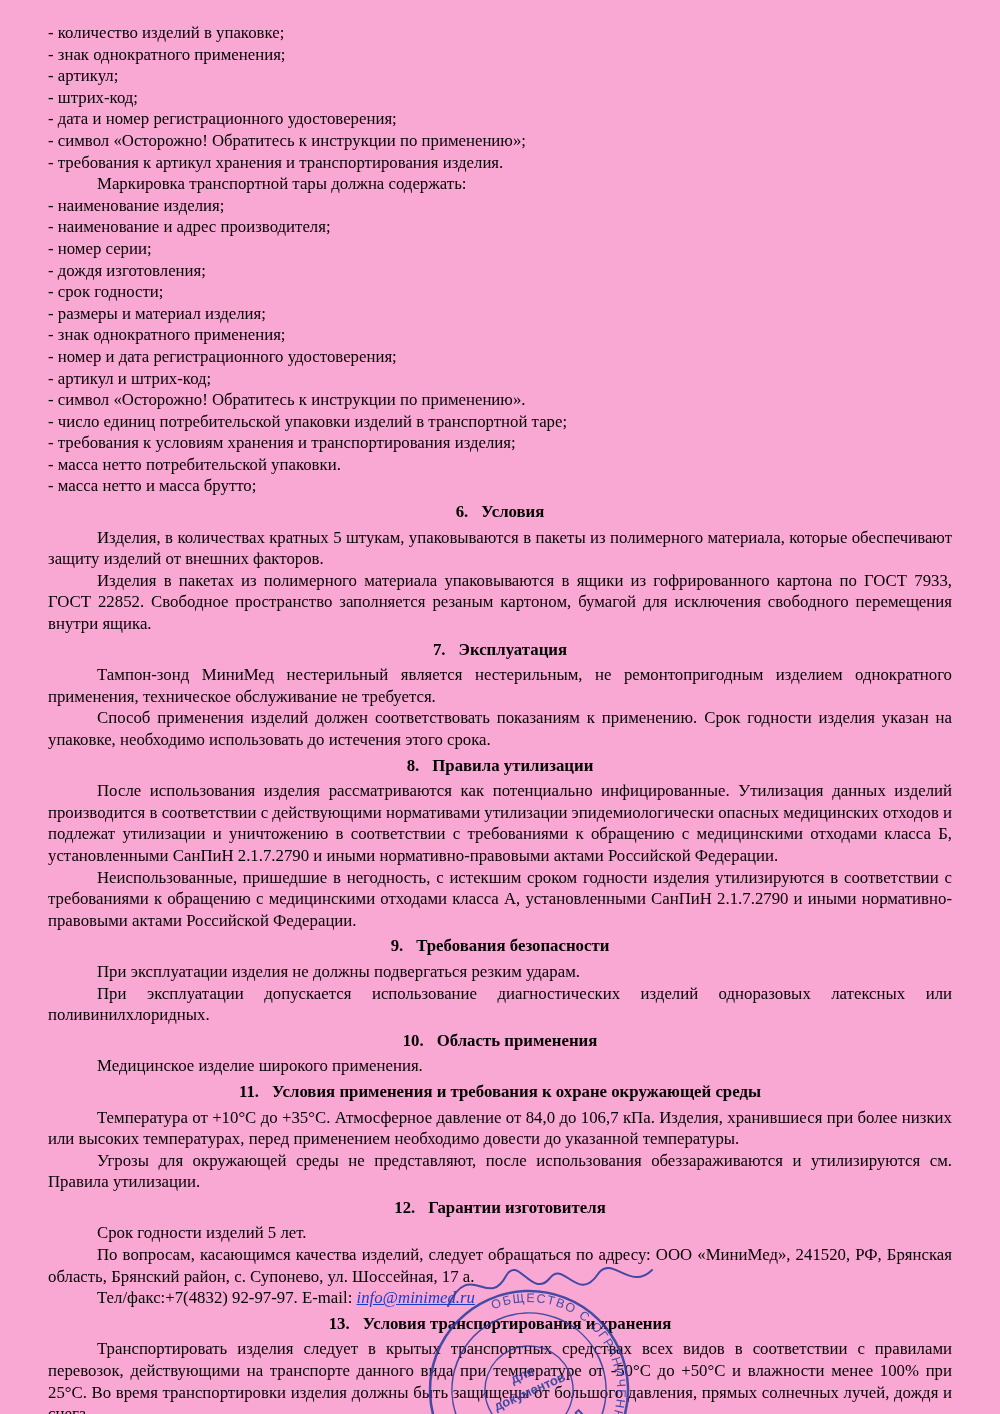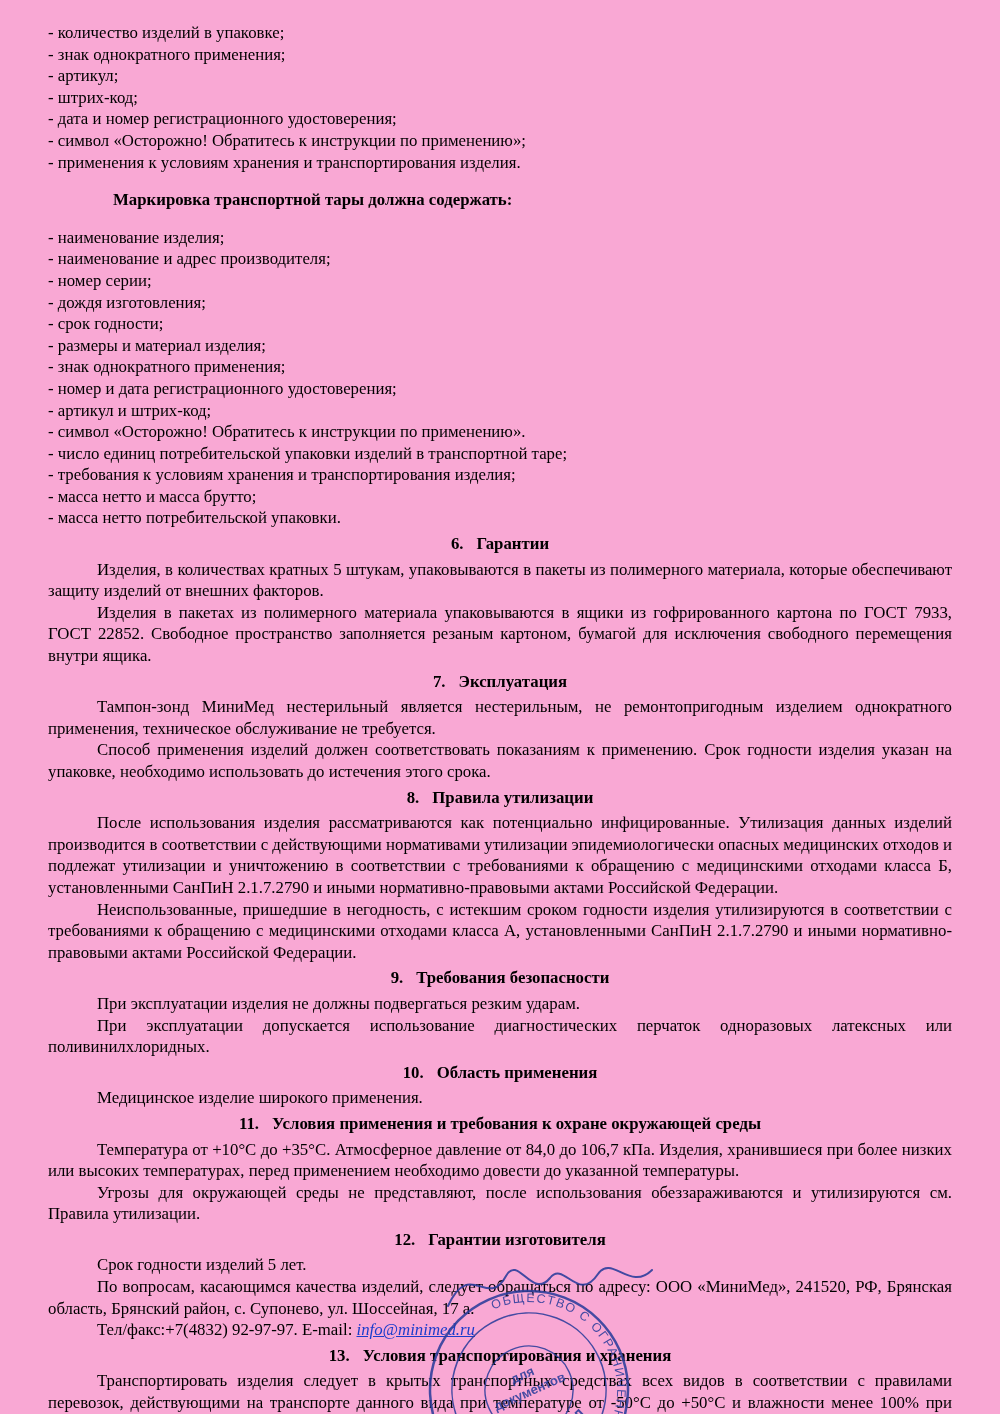--- a/index.html
+++ b/index.html
@@ -9,21 +9,21 @@
     margin:0 auto;
     background:#f9a8d4;
     color:#000;
     font-family:"Liberation Serif", serif;
     font-size:16.8px;
     line-height:21.6px;
     overflow:hidden;
   }
   .content{padding:22px 48px 0 48px;}
   .line{margin:0;}
-  .mline{margin:16px;text-indent:49px;font-weight:bold;}
+  .mline{margin:0;text-indent:49px;}
   p.para{margin:0;text-align:justify;text-indent:49px;}
   .heading{text-align:center;font-weight:bold;margin:4px 0 4px 0;}
   .heading .num{margin-right:13px;}
   a.email{color:#1a3ccc;font-style:italic;text-decoration:underline;}
   .stamp-wrap{position:absolute;left:404px;top:1278px;width:250px;height:136px;pointer-events:none;}
   .scribble-wrap{position:absolute;left:440px;top:1248px;width:220px;height:70px;pointer-events:none;}
   .stampblue{stroke:#2d3e9c;}
   .stamptext{fill:#2d3e9c;font-family:"Liberation Sans",sans-serif;}
 </style>
 </head>
@@ -31,62 +31,62 @@
 
 <div class="page">
   <div class="content">
 
     <div class="line">- количество изделий в упаковке;</div>
     <div class="line">- знак однократного применения;</div>
     <div class="line">- артикул;</div>
     <div class="line">- штрих-код;</div>
     <div class="line">- дата и номер регистрационного удостоверения;</div>
     <div class="line">- символ «Осторожно! Обратитесь к инструкции по применению»;</div>
-    <div class="line">- применения к условиям хранения и транспортирования изделия.</div>
+    <div class="line">- требования к артикул хранения и транспортирования изделия.</div>
 
     <div class="mline">Маркировка транспортной тары должна содержать:</div>
 
     <div class="line">- наименование изделия;</div>
     <div class="line">- наименование и адрес производителя;</div>
     <div class="line">- номер серии;</div>
     <div class="line">- дождя изготовления;</div>
     <div class="line">- срок годности;</div>
     <div class="line">- размеры и материал изделия;</div>
     <div class="line">- знак однократного применения;</div>
     <div class="line">- номер и дата регистрационного удостоверения;</div>
     <div class="line">- артикул и штрих-код;</div>
     <div class="line">- символ «Осторожно! Обратитесь к инструкции по применению».</div>
     <div class="line">- число единиц потребительской упаковки изделий в транспортной таре;</div>
     <div class="line">- требования к условиям хранения и транспортирования изделия;</div>
+    <div class="line">- масса нетто потребительской упаковки.</div>
     <div class="line">- масса нетто и масса брутто;</div>
-    <div class="line">- масса нетто потребительской упаковки.</div>
 
     <div class="heading">
-      <span class="num">6.</span><span>Гарантии</span>
+      <span class="num">6.</span><span>Условия</span>
     </div>
     <p class="para">Изделия, в количествах кратных 5 штукам, упаковываются в пакеты из полимерного материала, которые обеспечивают защиту изделий от внешних факторов.</p>
     <p class="para">Изделия в пакетах из полимерного материала упаковываются в ящики из гофрированного картона по ГОСТ 7933, ГОСТ 22852. Свободное пространство заполняется резаным картоном, бумагой для исключения свободного перемещения внутри ящика.</p>
 
     <div class="heading">
       <span class="num">7.</span><span>Эксплуатация</span>
     </div>
     <p class="para">Тампон-зонд МиниМед нестерильный является нестерильным, не ремонтопригодным изделием однократного применения, техническое обслуживание не требуется.</p>
     <p class="para">Способ применения изделий должен соответствовать показаниям к применению. Срок годности изделия указан на упаковке, необходимо использовать до истечения этого срока.</p>
 
     <div class="heading">
       <span class="num">8.</span><span>Правила утилизации</span>
     </div>
     <p class="para">После использования изделия рассматриваются как потенциально инфицированные. Утилизация данных изделий производится в соответствии с действующими нормативами утилизации эпидемиологически опасных медицинских отходов и подлежат утилизации и уничтожению в соответствии с требованиями к обращению с медицинскими отходами класса Б, установленными СанПиН 2.1.7.2790 и иными нормативно-правовыми актами Российской Федерации.</p>
     <p class="para">Неиспользованные, пришедшие в негодность, с истекшим сроком годности изделия утилизируются в соответствии с требованиями к обращению с медицинскими отходами класса А, установленными СанПиН 2.1.7.2790 и иными нормативно-правовыми актами Российской Федерации.</p>
 
     <div class="heading">
       <span class="num">9.</span><span>Требования безопасности</span>
     </div>
     <p class="para">При эксплуатации изделия не должны подвергаться резким ударам.</p>
-    <p class="para">При эксплуатации допускается использование диагностических перчаток одноразовых латексных или поливинилхлоридных.</p>
+    <p class="para">При эксплуатации допускается использование диагностических изделий одноразовых латексных или поливинилхлоридных.</p>
 
     <div class="heading">
       <span class="num">10.</span><span>Область применения</span>
     </div>
     <p class="para">Медицинское изделие широкого применения.</p>
 
     <div class="heading">
       <span class="num">11.</span><span>Условия применения и требования к охране окружающей среды</span>
     </div>
     <p class="para">Температура от +10°С до +35°С. Атмосферное давление от 84,0 до 106,7 кПа. Изделия, хранившиеся при более низких или высоких температурах, перед применением необходимо довести до указанной температуры.</p>

